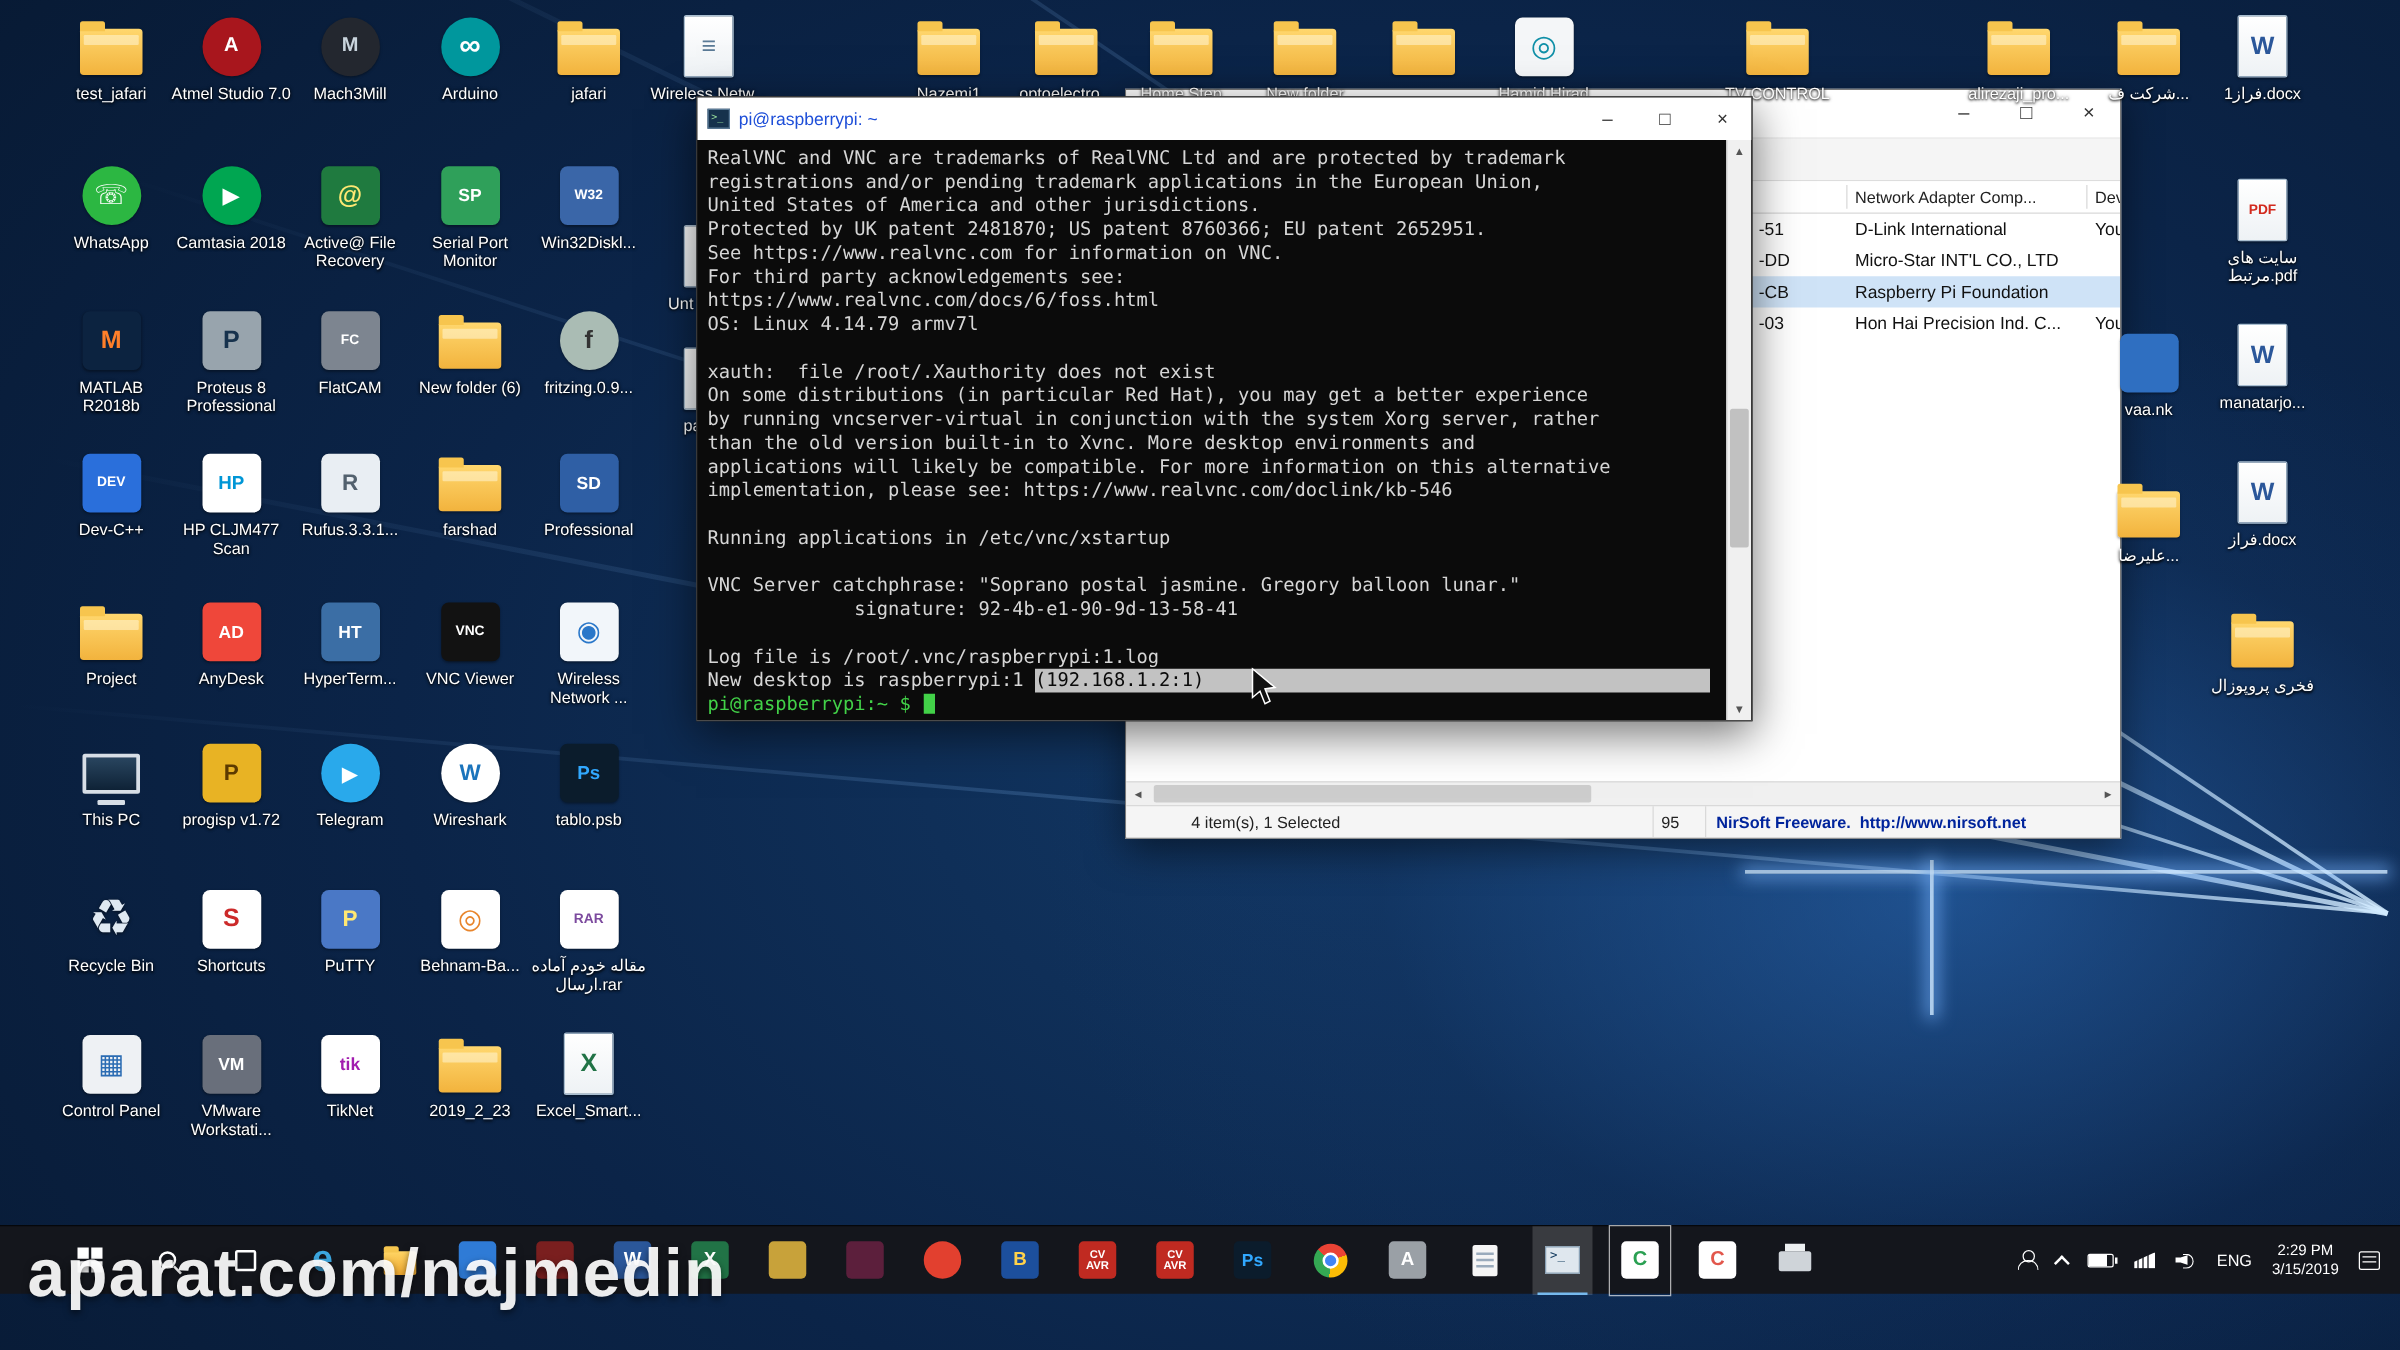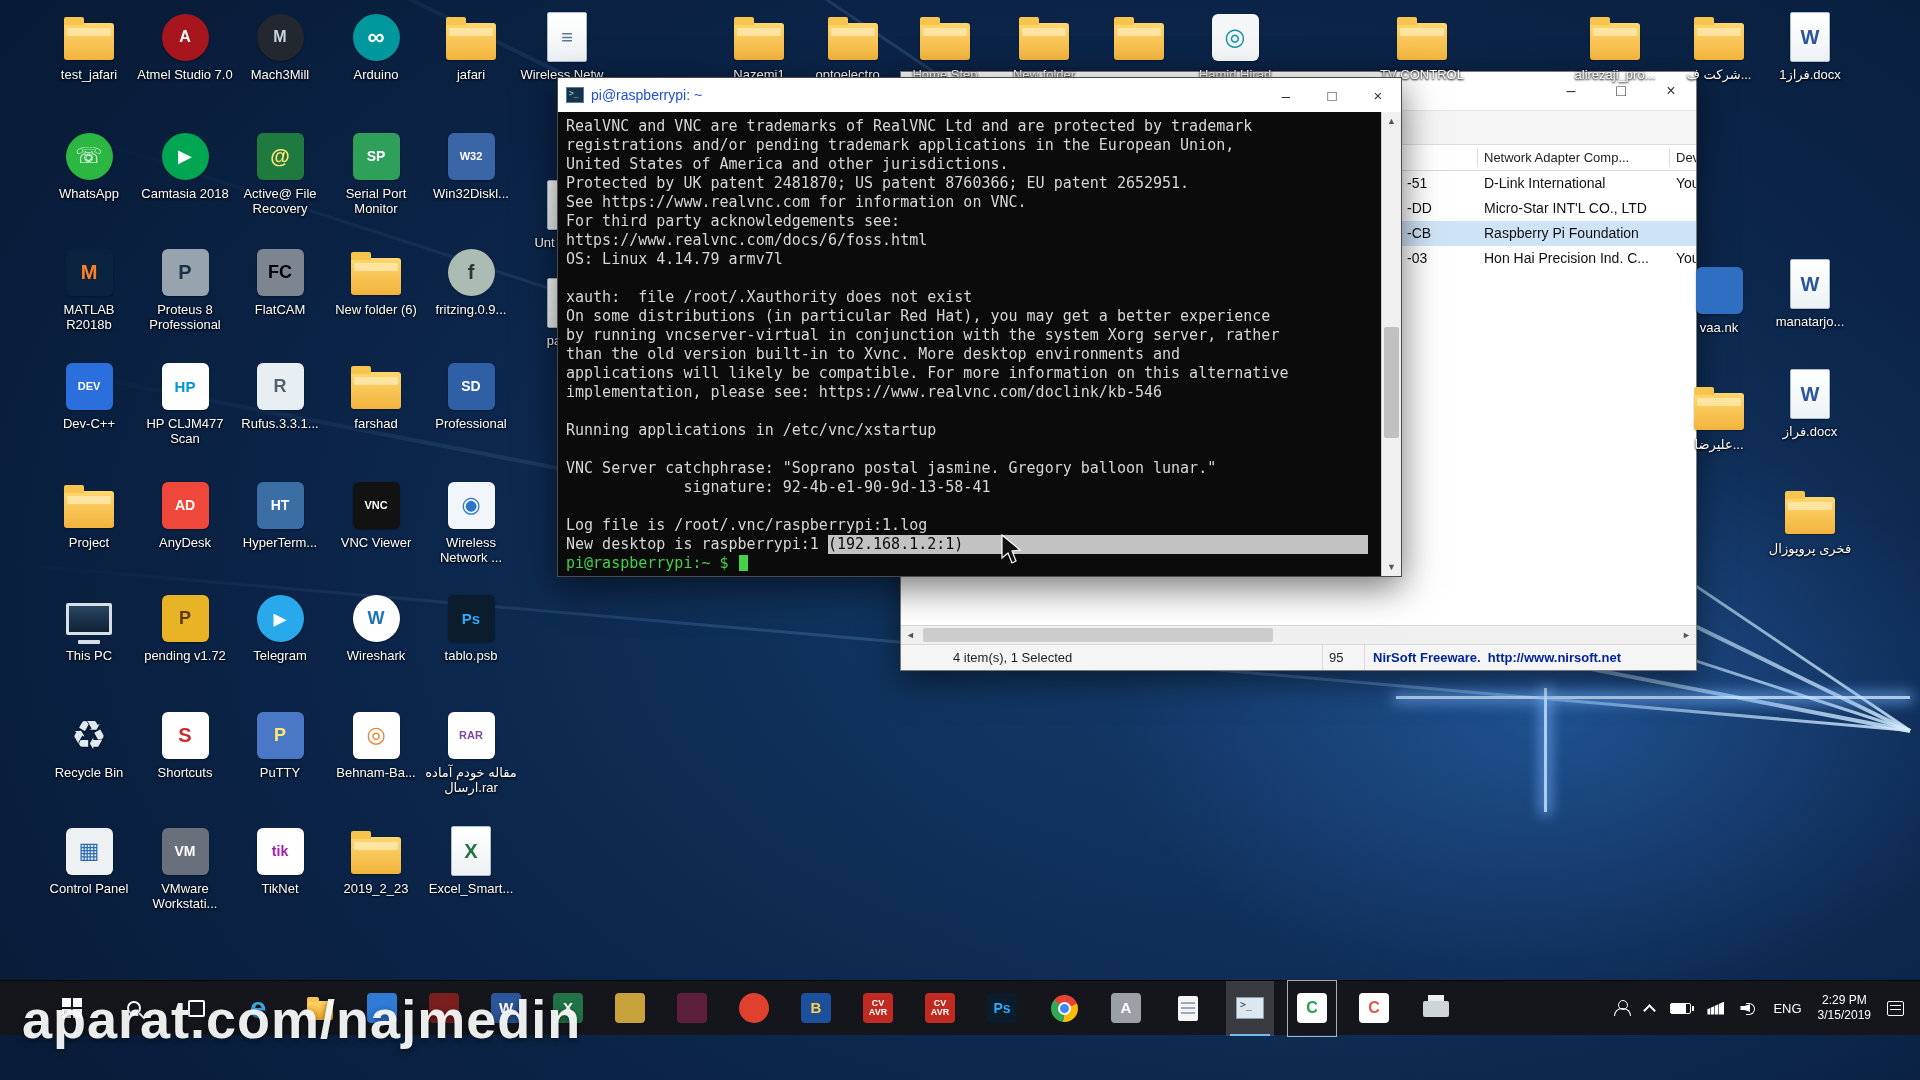--- a/index.html
+++ b/index.html
@@ -271,21 +271,21 @@
       <div class="lbl">MATLAB R2018b</div>
     </div>
     <div class="dicon" style="left: 137px; top: 245px;">
       <div class="ic">
         <div class="g-app" style="background: rgb(152, 164, 173); color: rgb(23, 50, 77); font-size: 20px;">P</div>
       </div>
       <div class="lbl">Proteus 8 Professional</div>
     </div>
     <div class="dicon" style="left: 232px; top: 245px;">
       <div class="ic">
-        <div class="g-app" style="background: rgb(125, 133, 144); color: #000000; font-size: 18px;">FC</div>
+        <div class="g-app" style="background: rgb(125, 133, 144); color: #ffffff; font-size: 11px;">FC</div>
       </div>
       <div class="lbl">FlatCAM</div>
     </div>
     <div class="dicon" style="left: 328px; top: 245px;">
       <div class="ic">
         <div class="g-folder"></div>
       </div>
       <div class="lbl">New folder (6)</div>
     </div>
     <div class="dicon" style="left: 423px; top: 245px;">
@@ -363,21 +363,21 @@
     <div class="dicon" style="left: 41px; top: 591px;">
       <div class="ic">
         <div class="g-pc"></div>
       </div>
       <div class="lbl">This PC</div>
     </div>
     <div class="dicon" style="left: 137px; top: 591px;">
       <div class="ic">
         <div class="g-app" style="background: rgb(232, 179, 36); color: rgb(92, 58, 0); font-size: 18px;">P</div>
       </div>
-      <div class="lbl">pending v1.72</div>
+      <div class="lbl">progisp v1.72</div>
     </div>
     <div class="dicon" style="left: 232px; top: 591px;">
       <div class="ic">
         <div class="g-app circle" style="background: rgb(41, 169, 235); color: rgb(255, 255, 255); font-size: 26px;">▸</div>
       </div>
       <div class="lbl">Telegram</div>
     </div>
     <div class="dicon" style="left: 328px; top: 591px;">
       <div class="ic">
         <div class="g-app circle" style="background: rgb(255, 255, 255); color: rgb(27, 116, 188); font-size: 18px;">W</div>
@@ -442,20 +442,26 @@
       <div class="ic">
         <div class="g-folder"></div>
       </div>
       <div class="lbl">2019_2_23</div>
     </div>
     <div class="dicon" style="left: 423px; top: 824px;">
       <div class="ic">
         <div class="g-doc" style="color: rgb(33, 115, 70);">X</div>
       </div>
       <div class="lbl">Excel_Smart...</div>
+    </div>
+    <div class="dicon" style="left: 1762px; top: 141px;">
+      <div class="ic">
+        <div class="g-doc" style="color: rgb(210, 42, 30); font-size: 11px;">PDF</div>
+      </div>
+      <div class="lbl">سایت های مرتبط.pdf</div>
     </div>
     <div class="dicon" style="left: 1671px; top: 263px;">
       <div class="ic">
         <div class="g-app" style="background: rgb(47, 111, 193); color: rgb(255, 255, 255); font-size: 16px;"></div>
       </div>
       <div class="lbl">vaa.nk</div>
     </div>
     <div class="dicon" style="left: 1762px; top: 257px;">
       <div class="ic">
         <div class="g-doc" style="color: rgb(43, 87, 154);">W</div>

